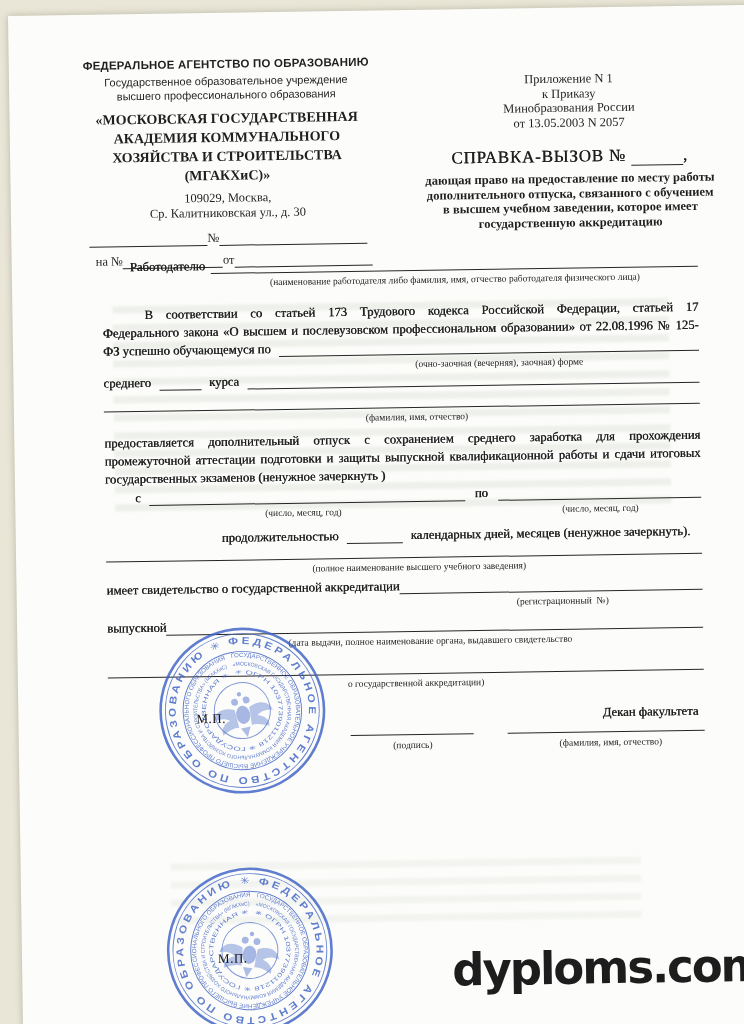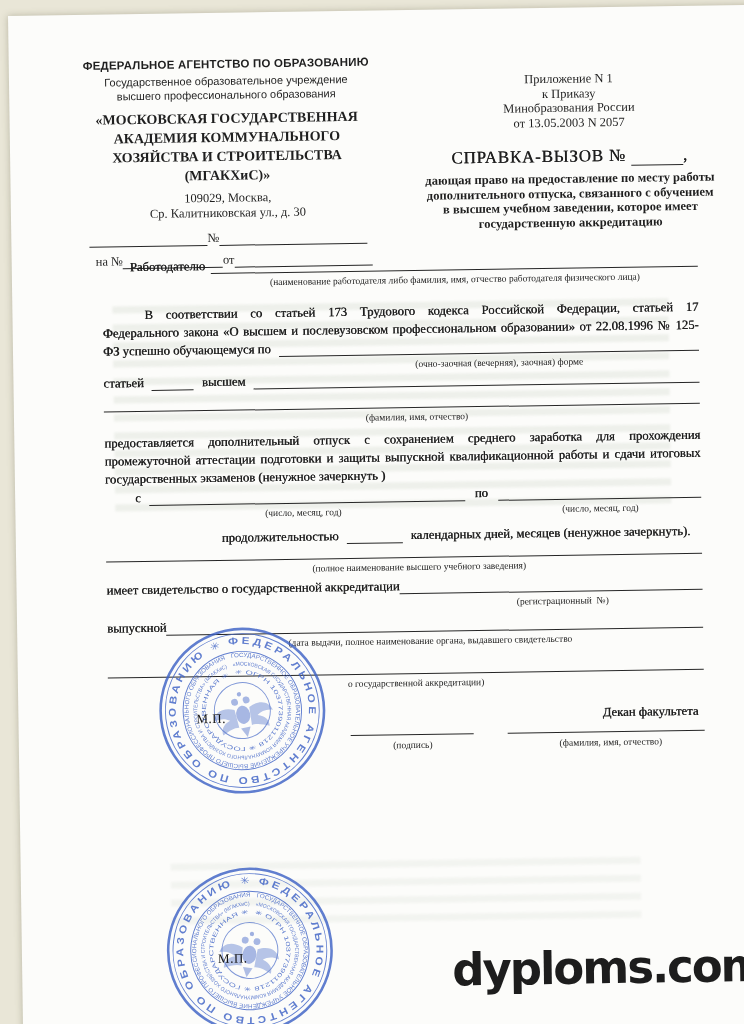--- a/index.html
+++ b/index.html
@@ -119,23 +119,23 @@
 
     <div class="jline b" style="top:48px;text-indent:42px">В соответствии со статьей 173 Трудового кодекса Российской Федерации, статьей 17</div>
     <div class="jline b" style="top:66px">Федерального закона «О высшем и послевузовском профессиональном образовании» от 22.08.1996 № 125-</div>
     <div class="row" style="top:84px;height:15px">
       <span class="lbl b" style="padding-right:8px">ФЗ успешно обучающемуся по</span>
       <div class="fill"></div>
     </div>
     <div class="cap capc" style="top:103px;padding-left:196px">(очно-заочная (вечерняя), заочная) форме</div>
 
     <div class="row" style="top:116px;height:15px">
-      <span class="lbl b">статьей</span>
+      <span class="lbl b">среднего</span>
       <span class="fillw" style="width:42px;margin:0 8px"></span>
-      <span class="lbl b" style="padding-right:8px">высшем</span>
+      <span class="lbl b" style="padding-right:8px">курса</span>
       <div class="fill"></div>
     </div>
     <div class="row" style="top:138px;height:14px">
       <div class="fill"></div>
     </div>
     <div class="cap capc" style="top:156px;padding-left:30px">(фамилия, имя, отчество)</div>
 
     <div class="jline b" style="top:176px">предоставляется дополнительный отпуск с сохранением среднего заработка для прохождения</div>
     <div class="jline b" style="top:194px">промежуточной аттестации подготовки и защиты выпускной квалификационной работы и сдачи итоговых</div>
     <div class="nline b" style="top:212px">государственных экзаменов (ненужное зачеркнуть )</div>

